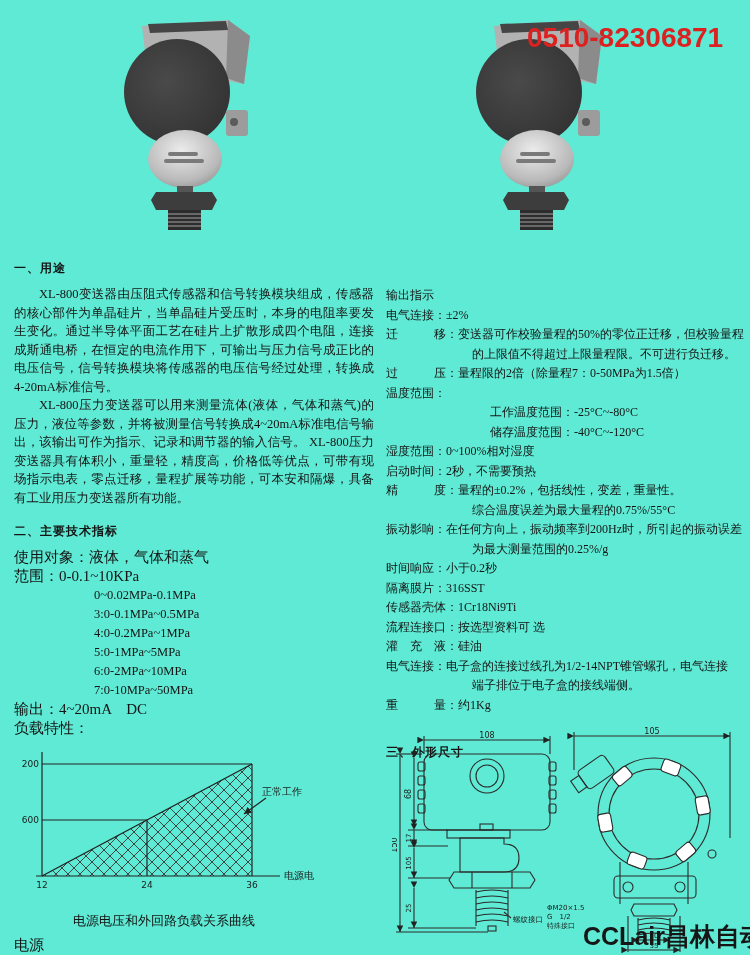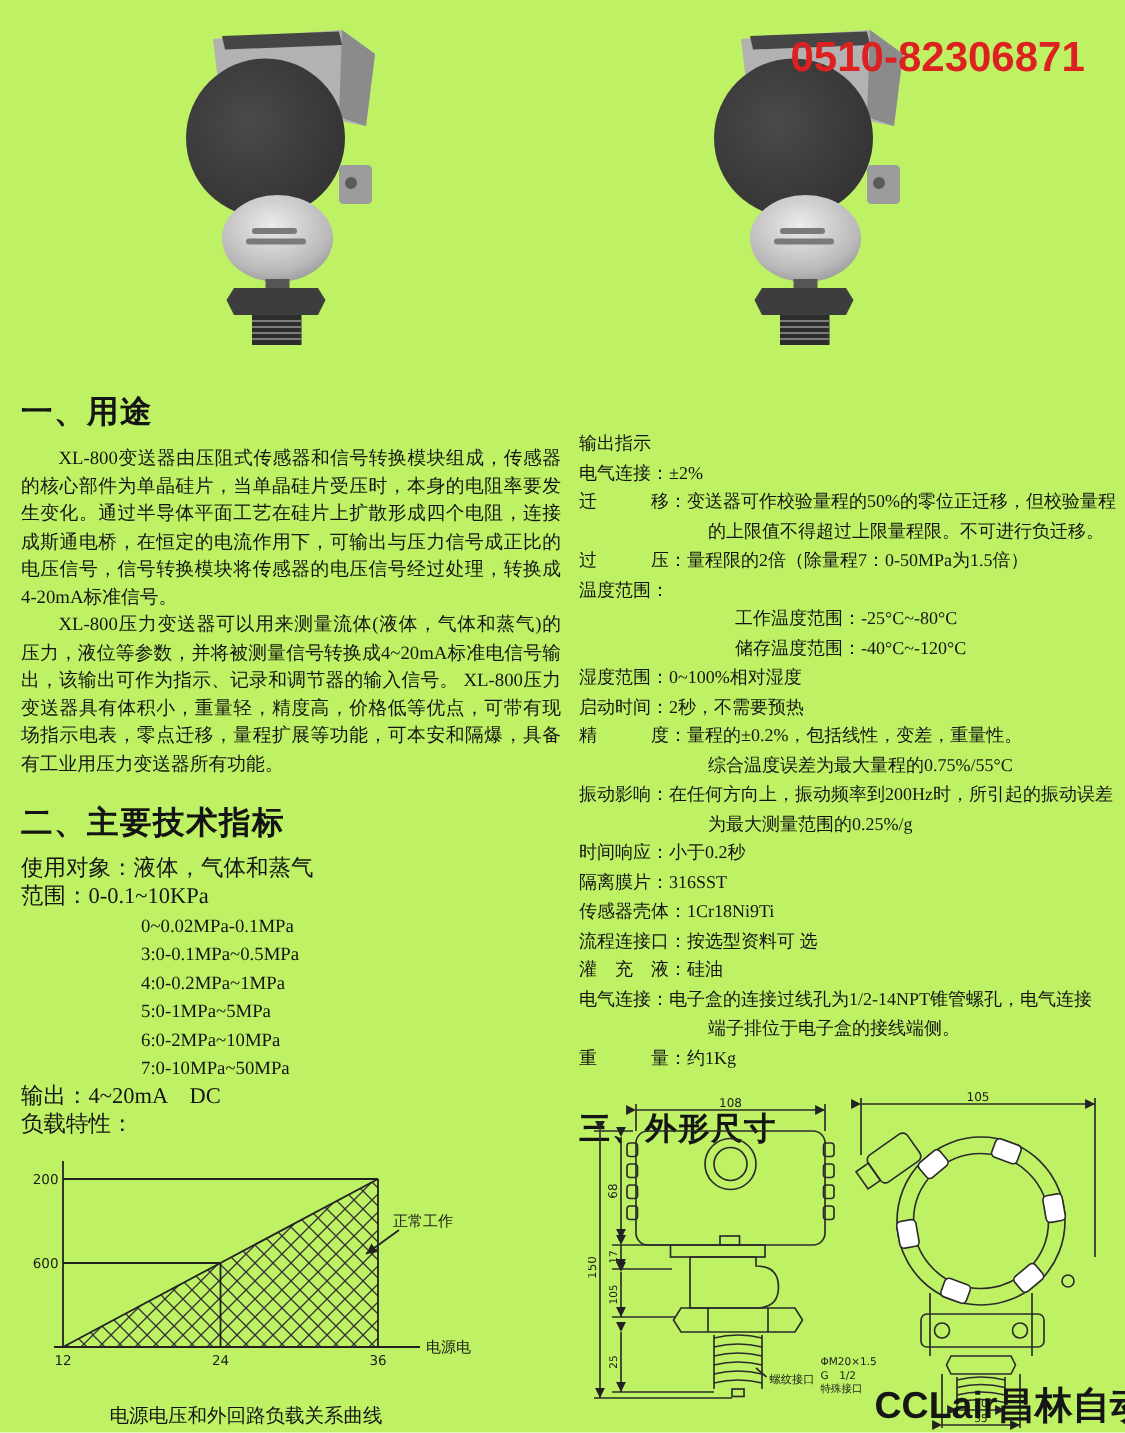--- a/index.html
+++ b/index.html
@@ -1,23 +1,23 @@
 <!DOCTYPE html>
 <html><head>
 <meta charset="utf-8">
 <style>
   html,body{margin:0;padding:0;background:#ffffff;}
-  .page{position:relative;width:750px;height:955px;background:#bef264;overflow:hidden;
+  .page{position:relative;width:750px;height:955px;background:#5eead4;overflow:hidden;
         font-family:"Liberation Serif","DejaVu Serif",serif;color:#141414;}
   .phone{position:absolute;left:527px;top:22px;font-family:"Liberation Sans","DejaVu Sans",sans-serif;
          font-weight:bold;font-size:28px;color:#dd2121;letter-spacing:0px;}
   .photo{position:absolute;width:142px;height:214px;}
   .col-left{position:absolute;left:14px;top:260px;width:360px;}
   .col-right{position:absolute;left:386px;top:286px;width:358px;font-size:12px;line-height:19.5px;}
-  .sec-title{font-family:"Liberation Sans","DejaVu Sans",sans-serif;font-size:21px;font-weight:bold;
+  .sec-title{font-family:"Liberation Sans","DejaVu Sans",sans-serif;font-size:12px;font-weight:bold;
              letter-spacing:1px;margin:0 0 8px 0;}
   .para{margin:0;text-indent:2em;font-size:12.5px;line-height:18.5px;text-align:justify;}
   .mt{margin-top:16px;}
   .mt2{margin-top:28px;}
   .line{font-size:15px;line-height:19px;}
   .line b, .spec-row b{font-family:"Liberation Sans","DejaVu Sans",sans-serif;font-weight:normal;}
   #range-list div{padding-left:80px;font-size:12.5px;line-height:19px;}
   .spec-row{white-space:nowrap;}
   .spec-row.indent{padding-left:104px;}
   .spec-cont{padding-left:86px;white-space:nowrap;}

